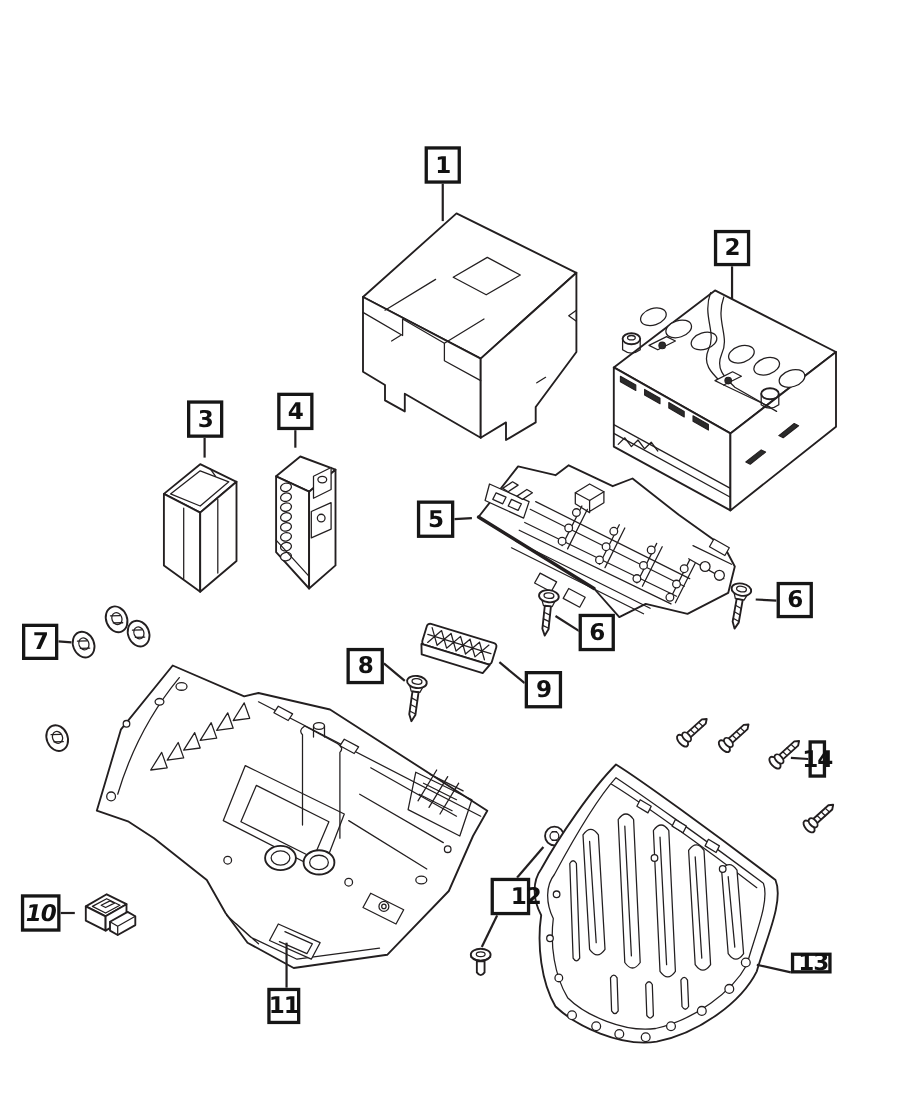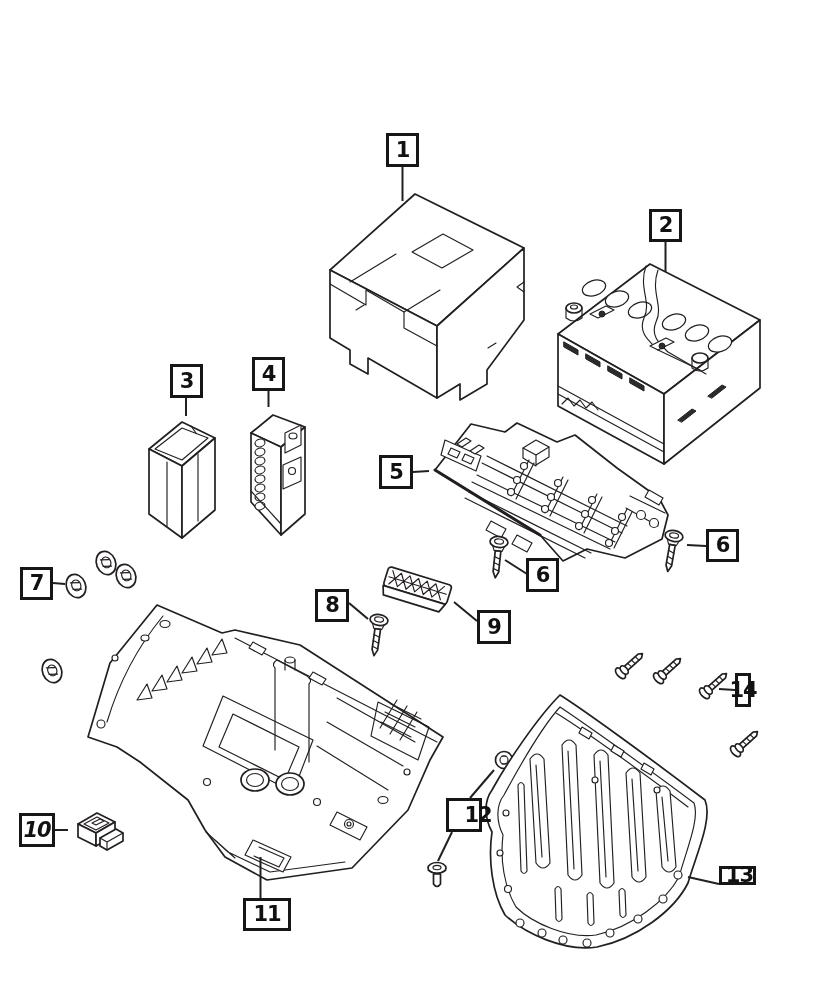--- a/index.html
+++ b/index.html
@@ -344,21 +344,21 @@
     </div>
   <div class="callout" style="left:315px;top:589px;width:34px;height:33px;">
       <span>8</span>
     </div>
   <div class="callout" style="left:477px;top:610px;width:34px;height:34px;">
       <span>9</span>
     </div>
   <div class="callout" style="left:19px;top:813px;width:36px;height:34px;font-style:italic;">
       <span>10</span>
     </div>
-  <div class="callout" style="left:243px;top:898px;width:48px;height:33px;">
+  <div class="callout" style="left:243px;top:898px;width:30px;height:33px;">
       <span>11</span>
     </div>
   <div class="callout" style="left:446px;top:798px;width:36px;height:34px;padding-left:28px;">
       <span>12</span>
     </div>
   <div class="callout" style="left:719px;top:866px;width:37px;height:19px;justify-content:flex-end;">
       <span>13</span>
     </div>
   <div class="callout" style="left:735px;top:673px;width:16px;height:34px;">
       <span>14</span>

